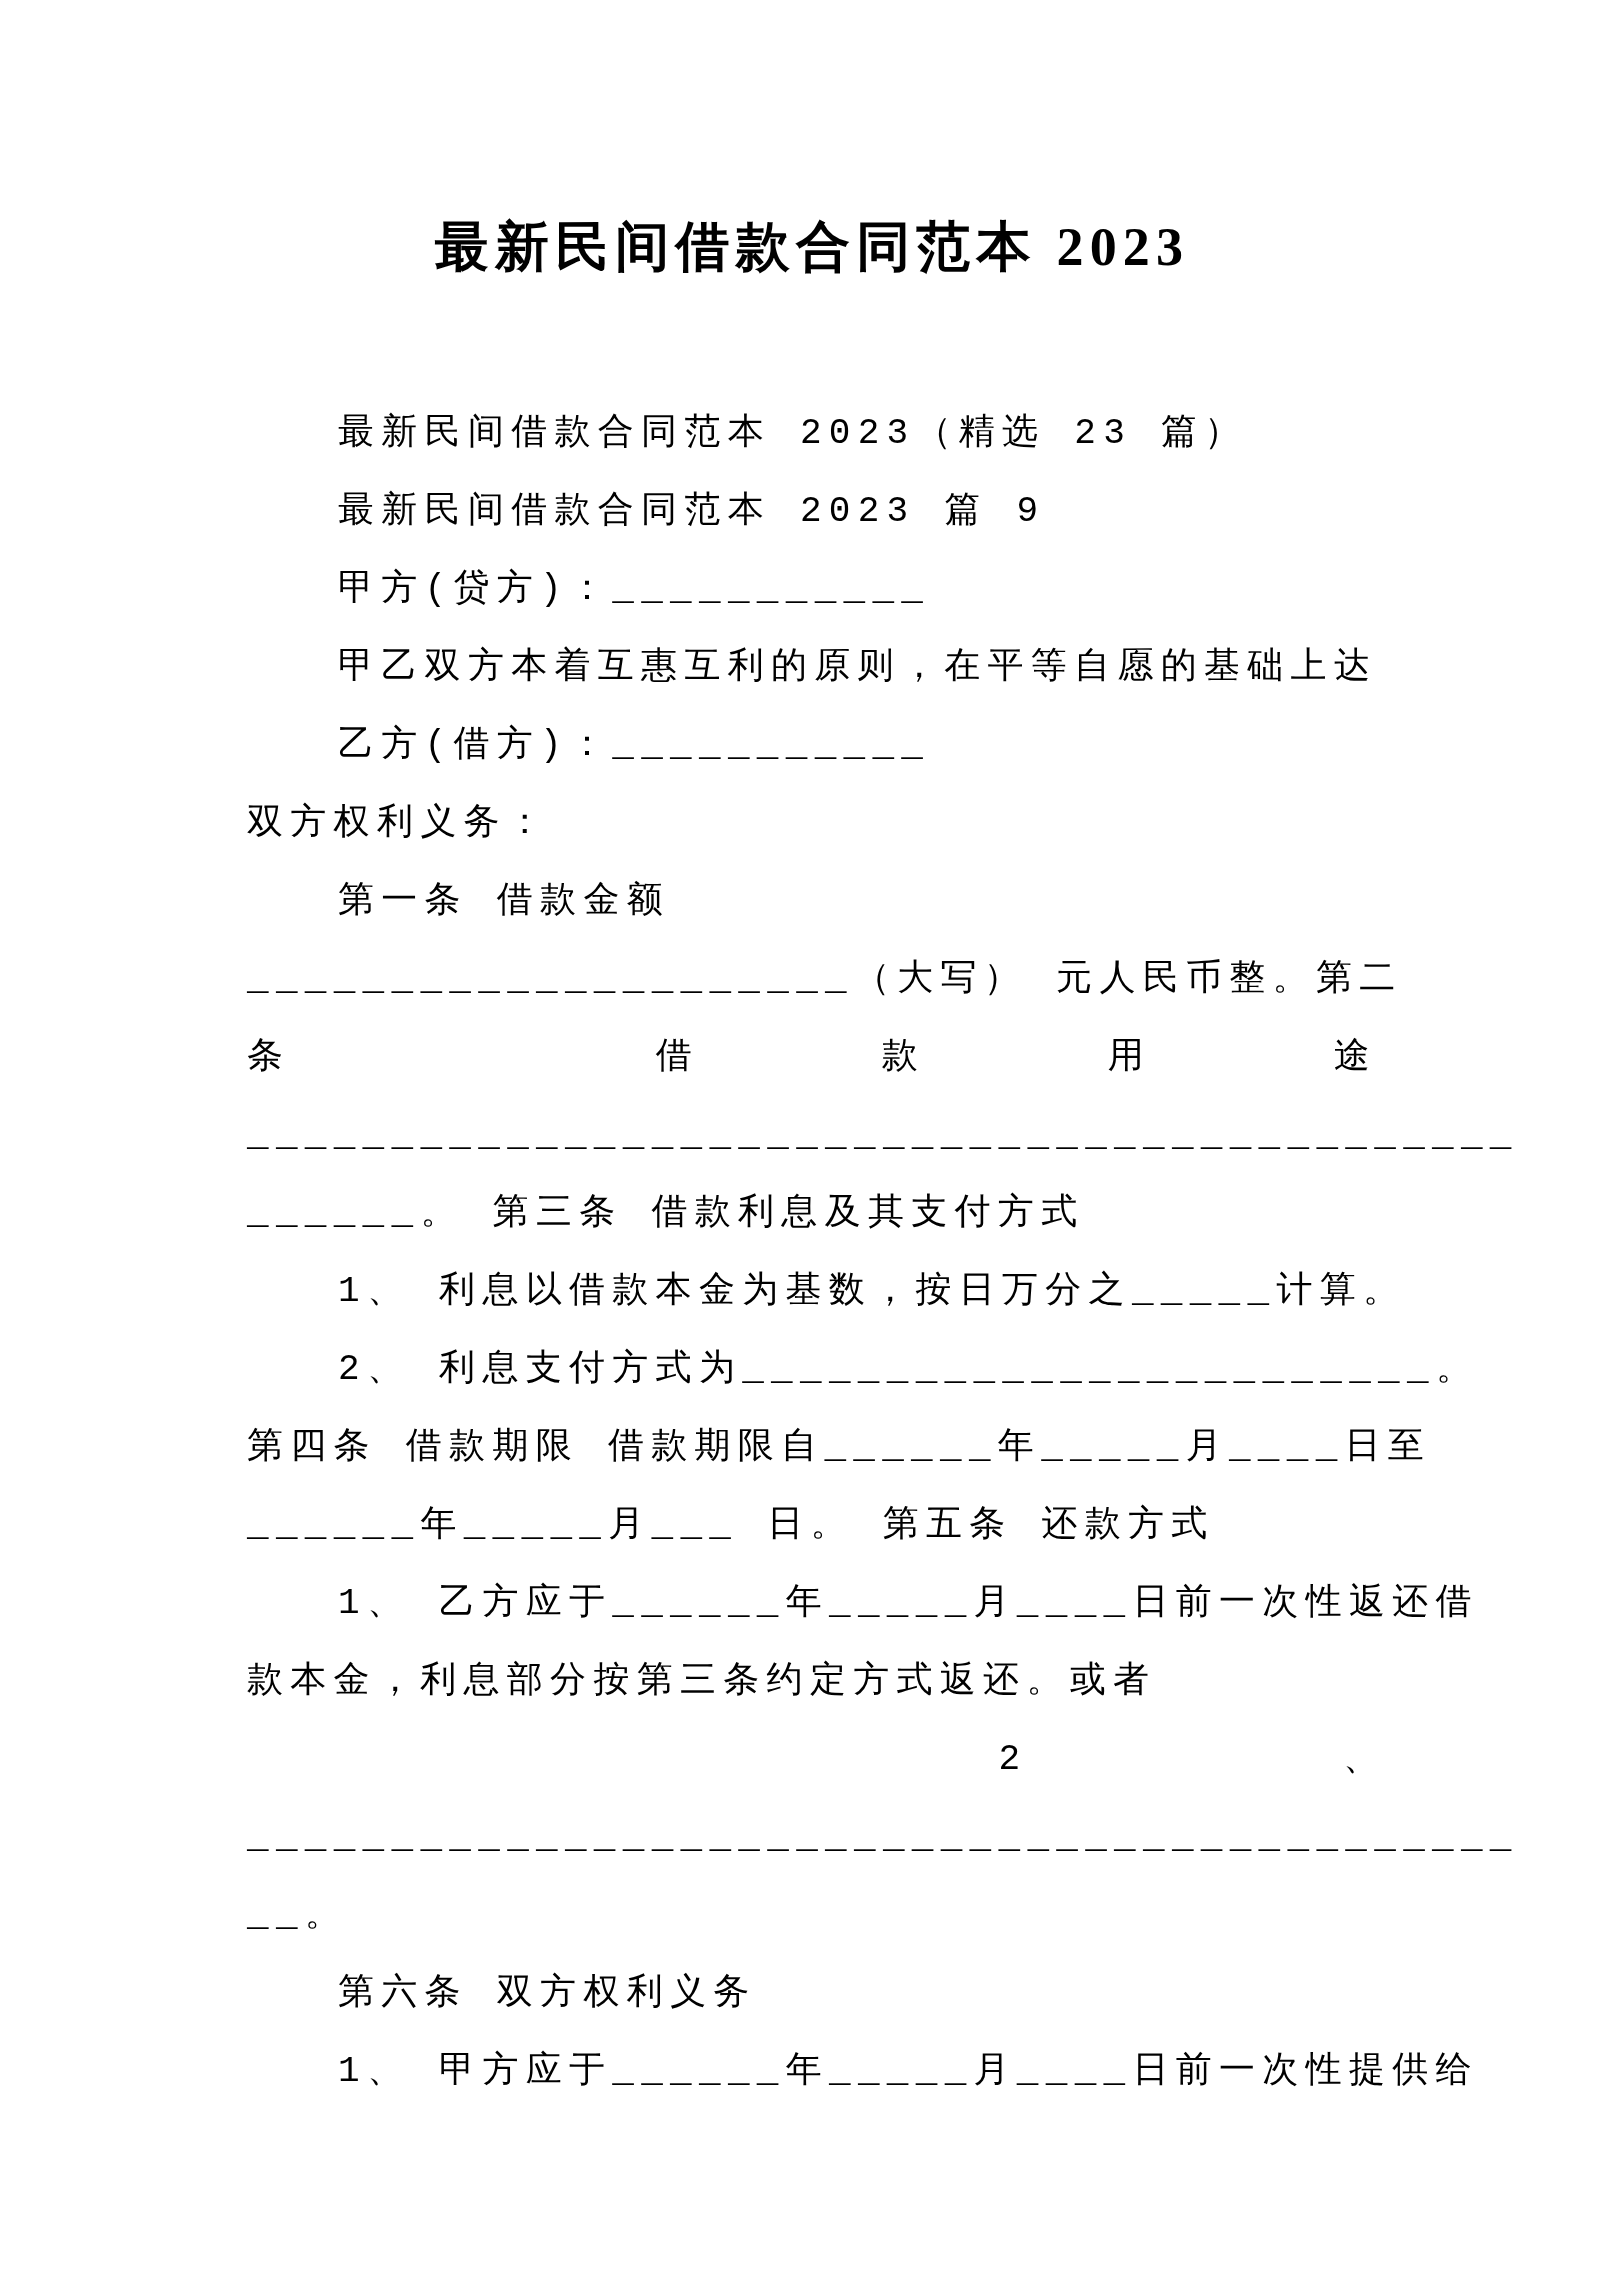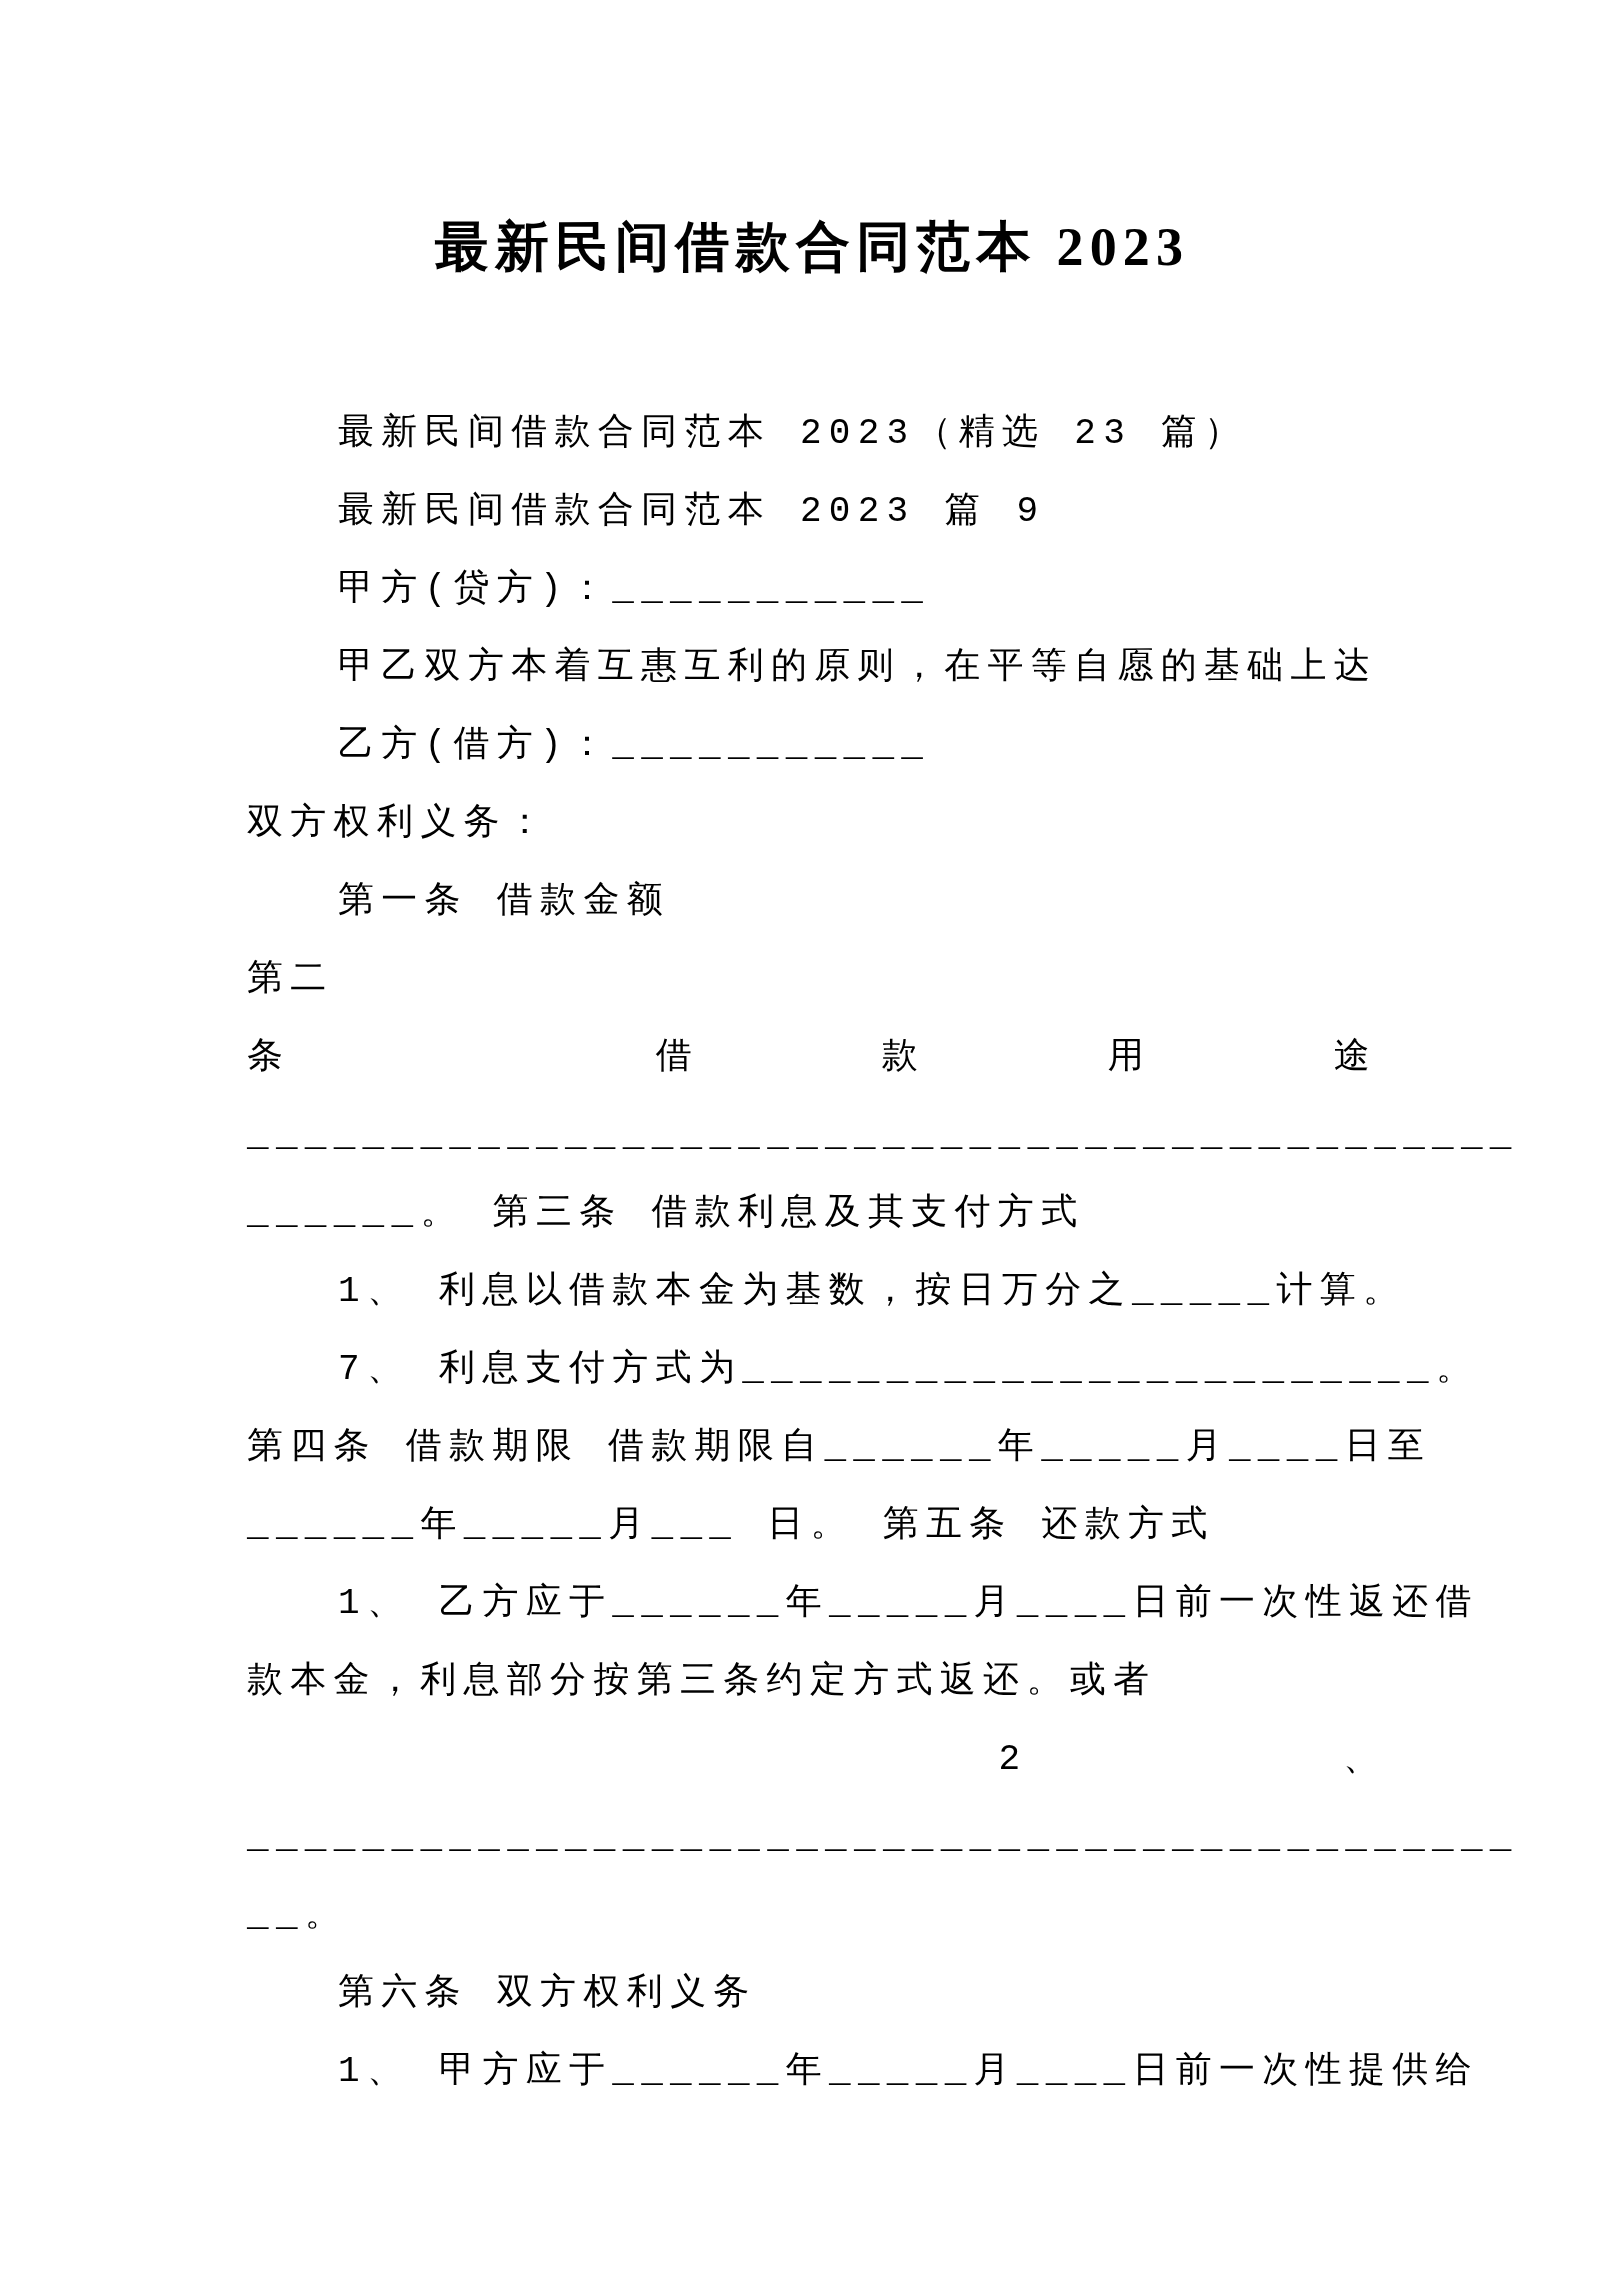--- a/index.html
+++ b/index.html
@@ -71,26 +71,26 @@
 <div class="page">
   <h1 class="doc-title">最新民间借款合同范本 2023</h1>
   <div class="body-lines">
       <div class="line indent">最新民间借款合同范本 2023（精选 23 篇）</div>
       <div class="line indent">最新民间借款合同范本 2023 篇 9</div>
       <div class="line indent">甲方(贷方)：___________</div>
       <div class="line indent">甲乙双方本着互惠互利的原则，在平等自愿的基础上达</div>
       <div class="line indent">乙方(借方)：___________</div>
       <div class="line flush">双方权利义务：</div>
       <div class="line indent">第一条 借款金额</div>
-      <div class="line split"><span>第二</span></div>
+      <div class="line split"><span>_____________________（大写） 元人民币整。</span><span>第二</span></div>
       <div class="line spread"><span>条</span><span></span><span>借</span><span>款</span><span>用</span><span>途</span></div>
       <div class="line flush">____________________________________________</div>
       <div class="line flush">______。 第三条 借款利息及其支付方式</div>
       <div class="line indent">1、 利息以借款本金为基数，按日万分之_____计算。</div>
-      <div class="line indent">7、 利息支付方式为________________________。</div>
+      <div class="line indent">2、 利息支付方式为________________________。</div>
       <div class="line flush">第四条 借款期限 借款期限自______年_____月____日至</div>
       <div class="line flush">______年_____月___ 日。 第五条 还款方式</div>
       <div class="line indent">1、 乙方应于______年_____月____日前一次性返还借</div>
       <div class="line flush">款本金，利息部分按第三条约定方式返还。或者</div>
       <div class="line pagenum"><span class="num">2</span><span class="punct">、</span></div>
       <div class="line flush">____________________________________________</div>
       <div class="line flush">__。</div>
       <div class="line indent">第六条 双方权利义务</div>
       <div class="line indent">1、 甲方应于______年_____月____日前一次性提供给</div>
     </div>

